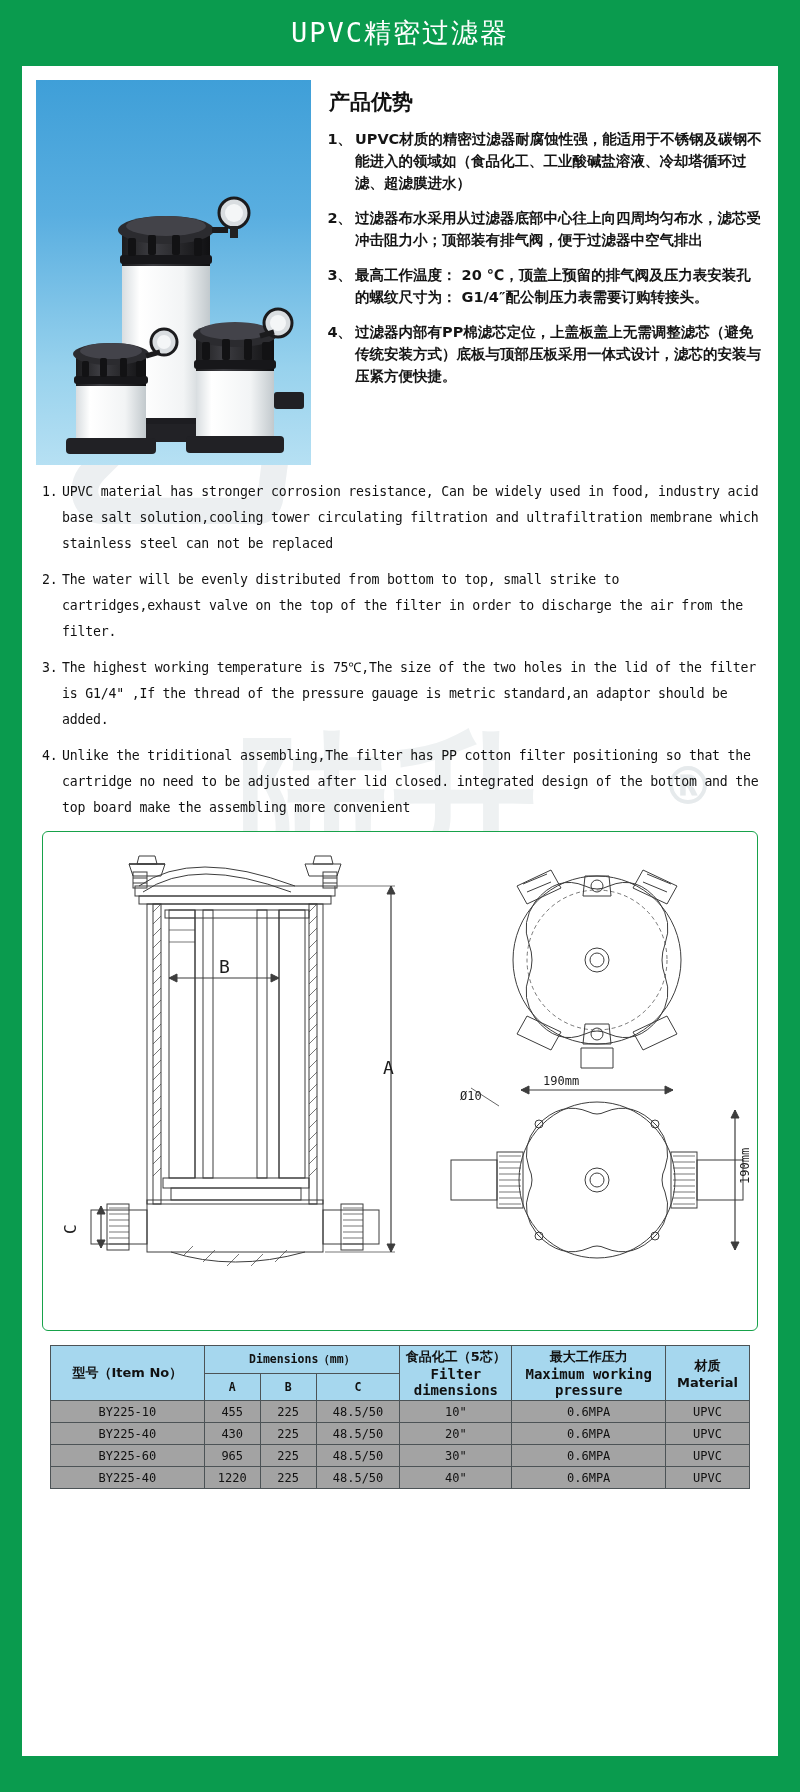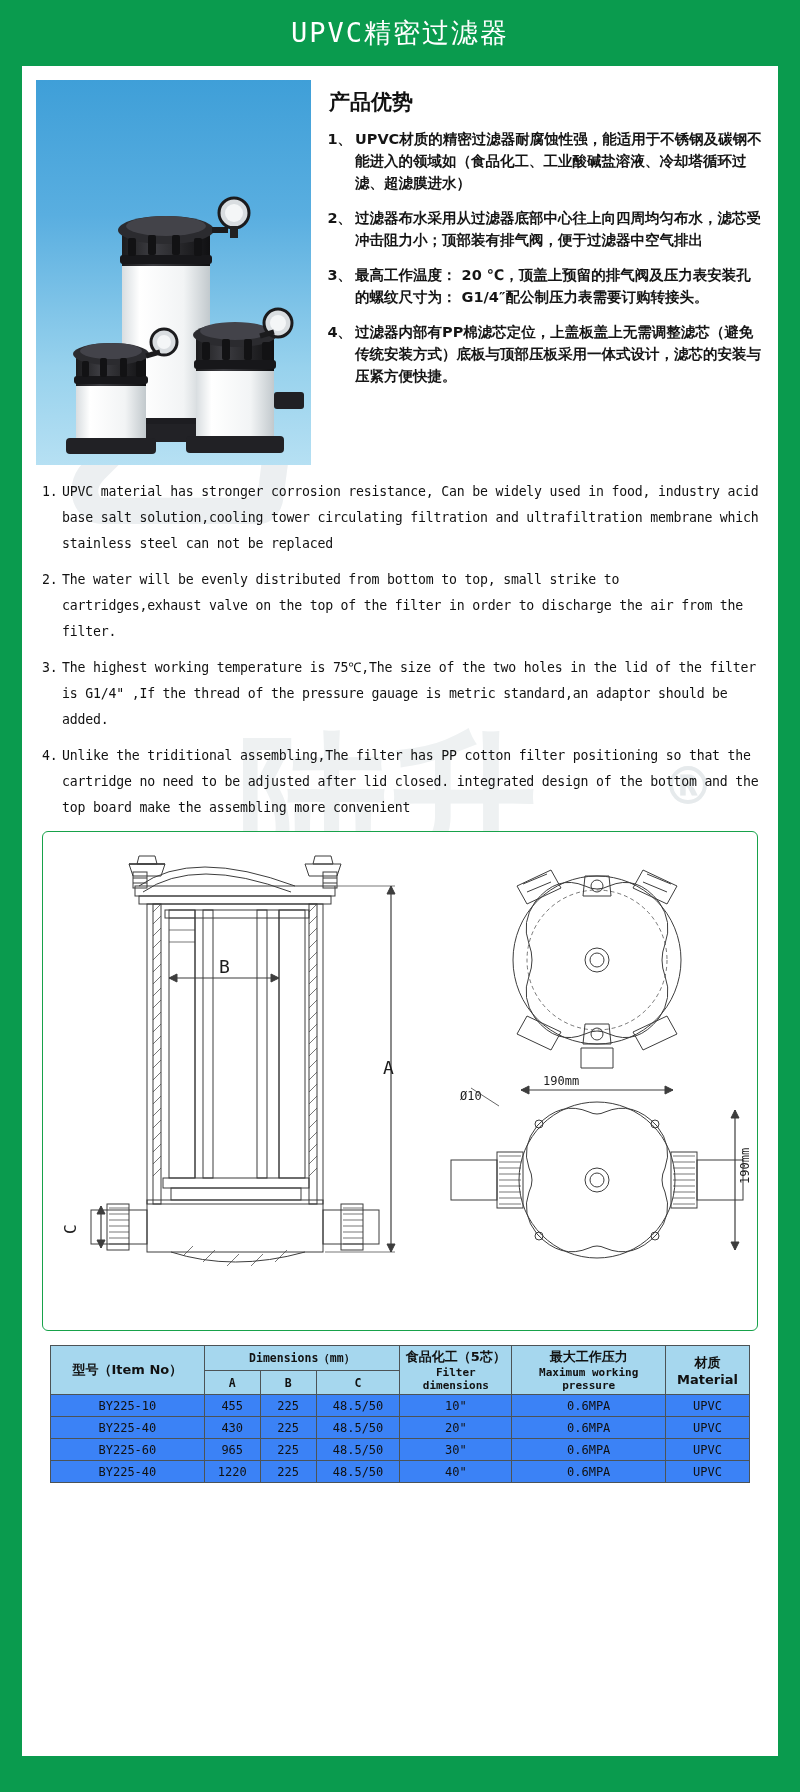--- a/index.html
+++ b/index.html
@@ -120,22 +120,22 @@
     font-size:11.5px;
   }
   table.spec th, table.spec td {
     border:1px solid #4c5356;
     text-align:center;
     padding:2px 2px;
     color:#111;
   }
   table.spec thead th { background:#a6d7ee; font-weight:700; }
   .th-cn { font-family:"DejaVu Sans","Liberation Sans",sans-serif; font-size:13px; font-weight:700; }
-  .th-sm { font-size:11px; display:block; }
-  table.spec tbody td { height:22px; background:#3b82f6; font-size:12px; }
+  .th-sm { font-size:14px; display:block; }
+  table.spec tbody td { height:22px; background:#a3a3a3; font-size:12px; }
   .col-model { width:22%; }
   .col-ab { width:8%; }
   .col-c { width:12%; }
   .col-filter { width:16%; }
   .col-press { width:22%; }
   .col-mat { width:16%; }
 </style>
 </head>
 <body>
 

